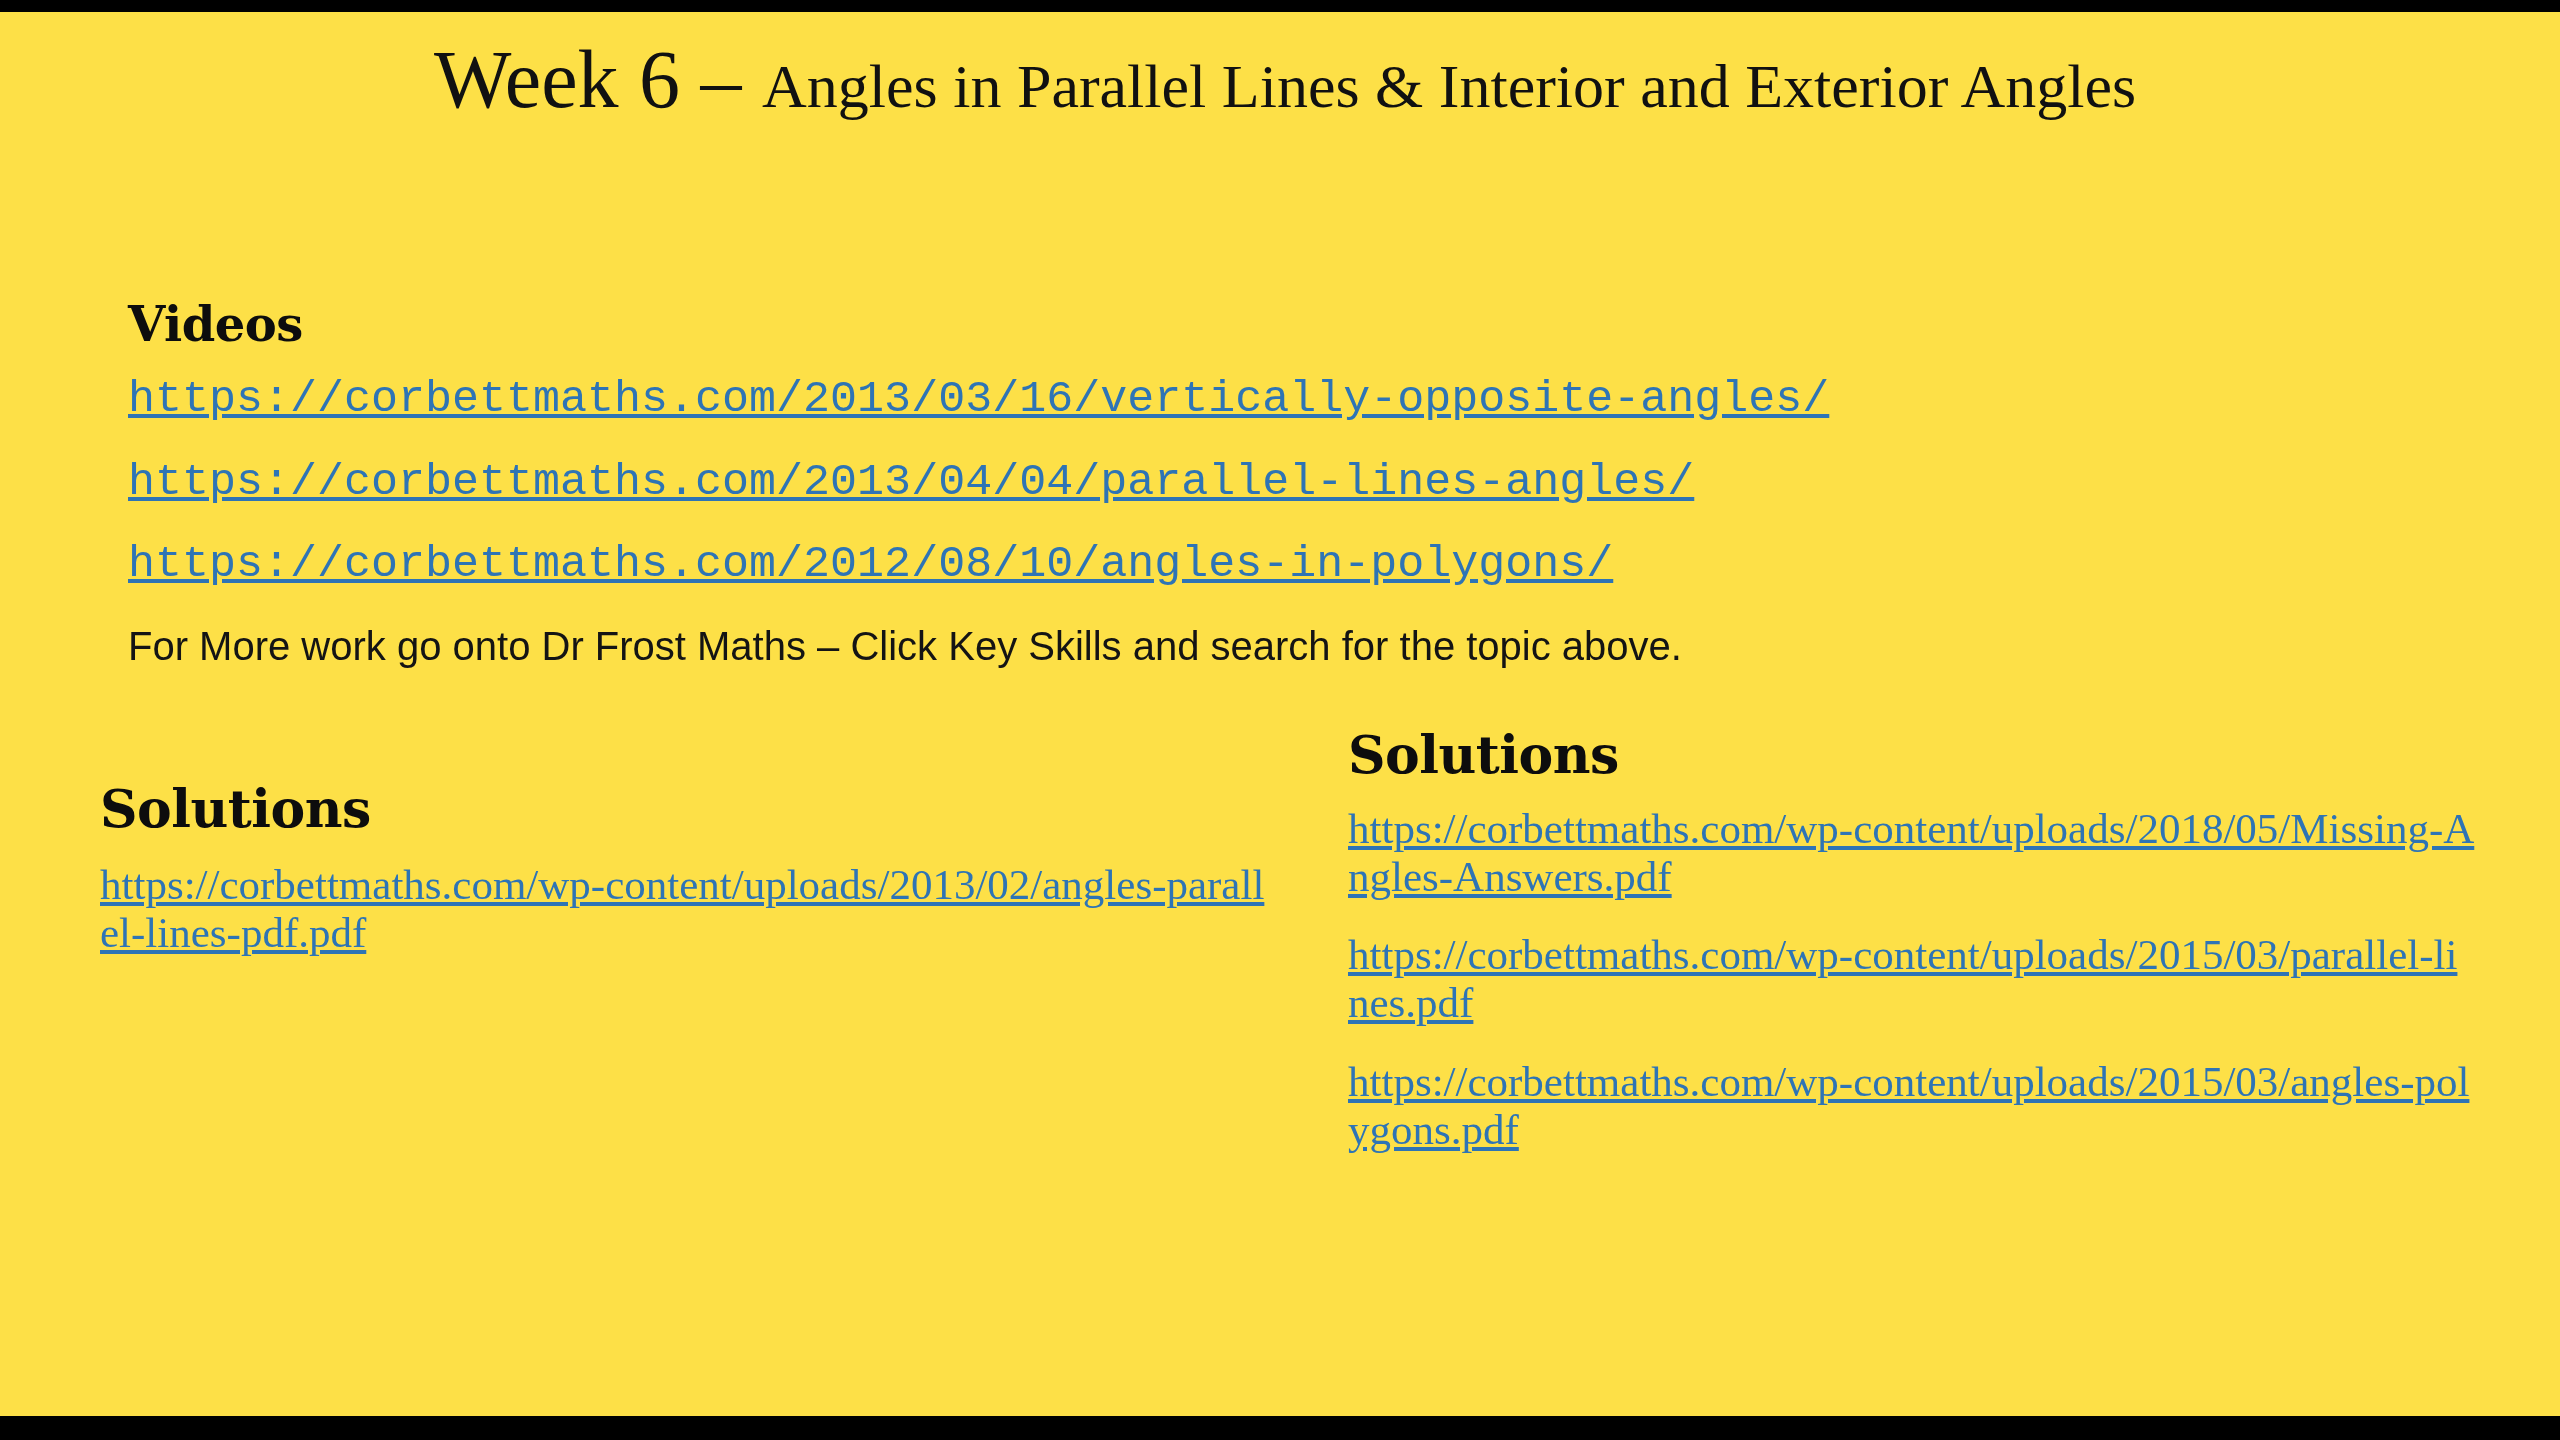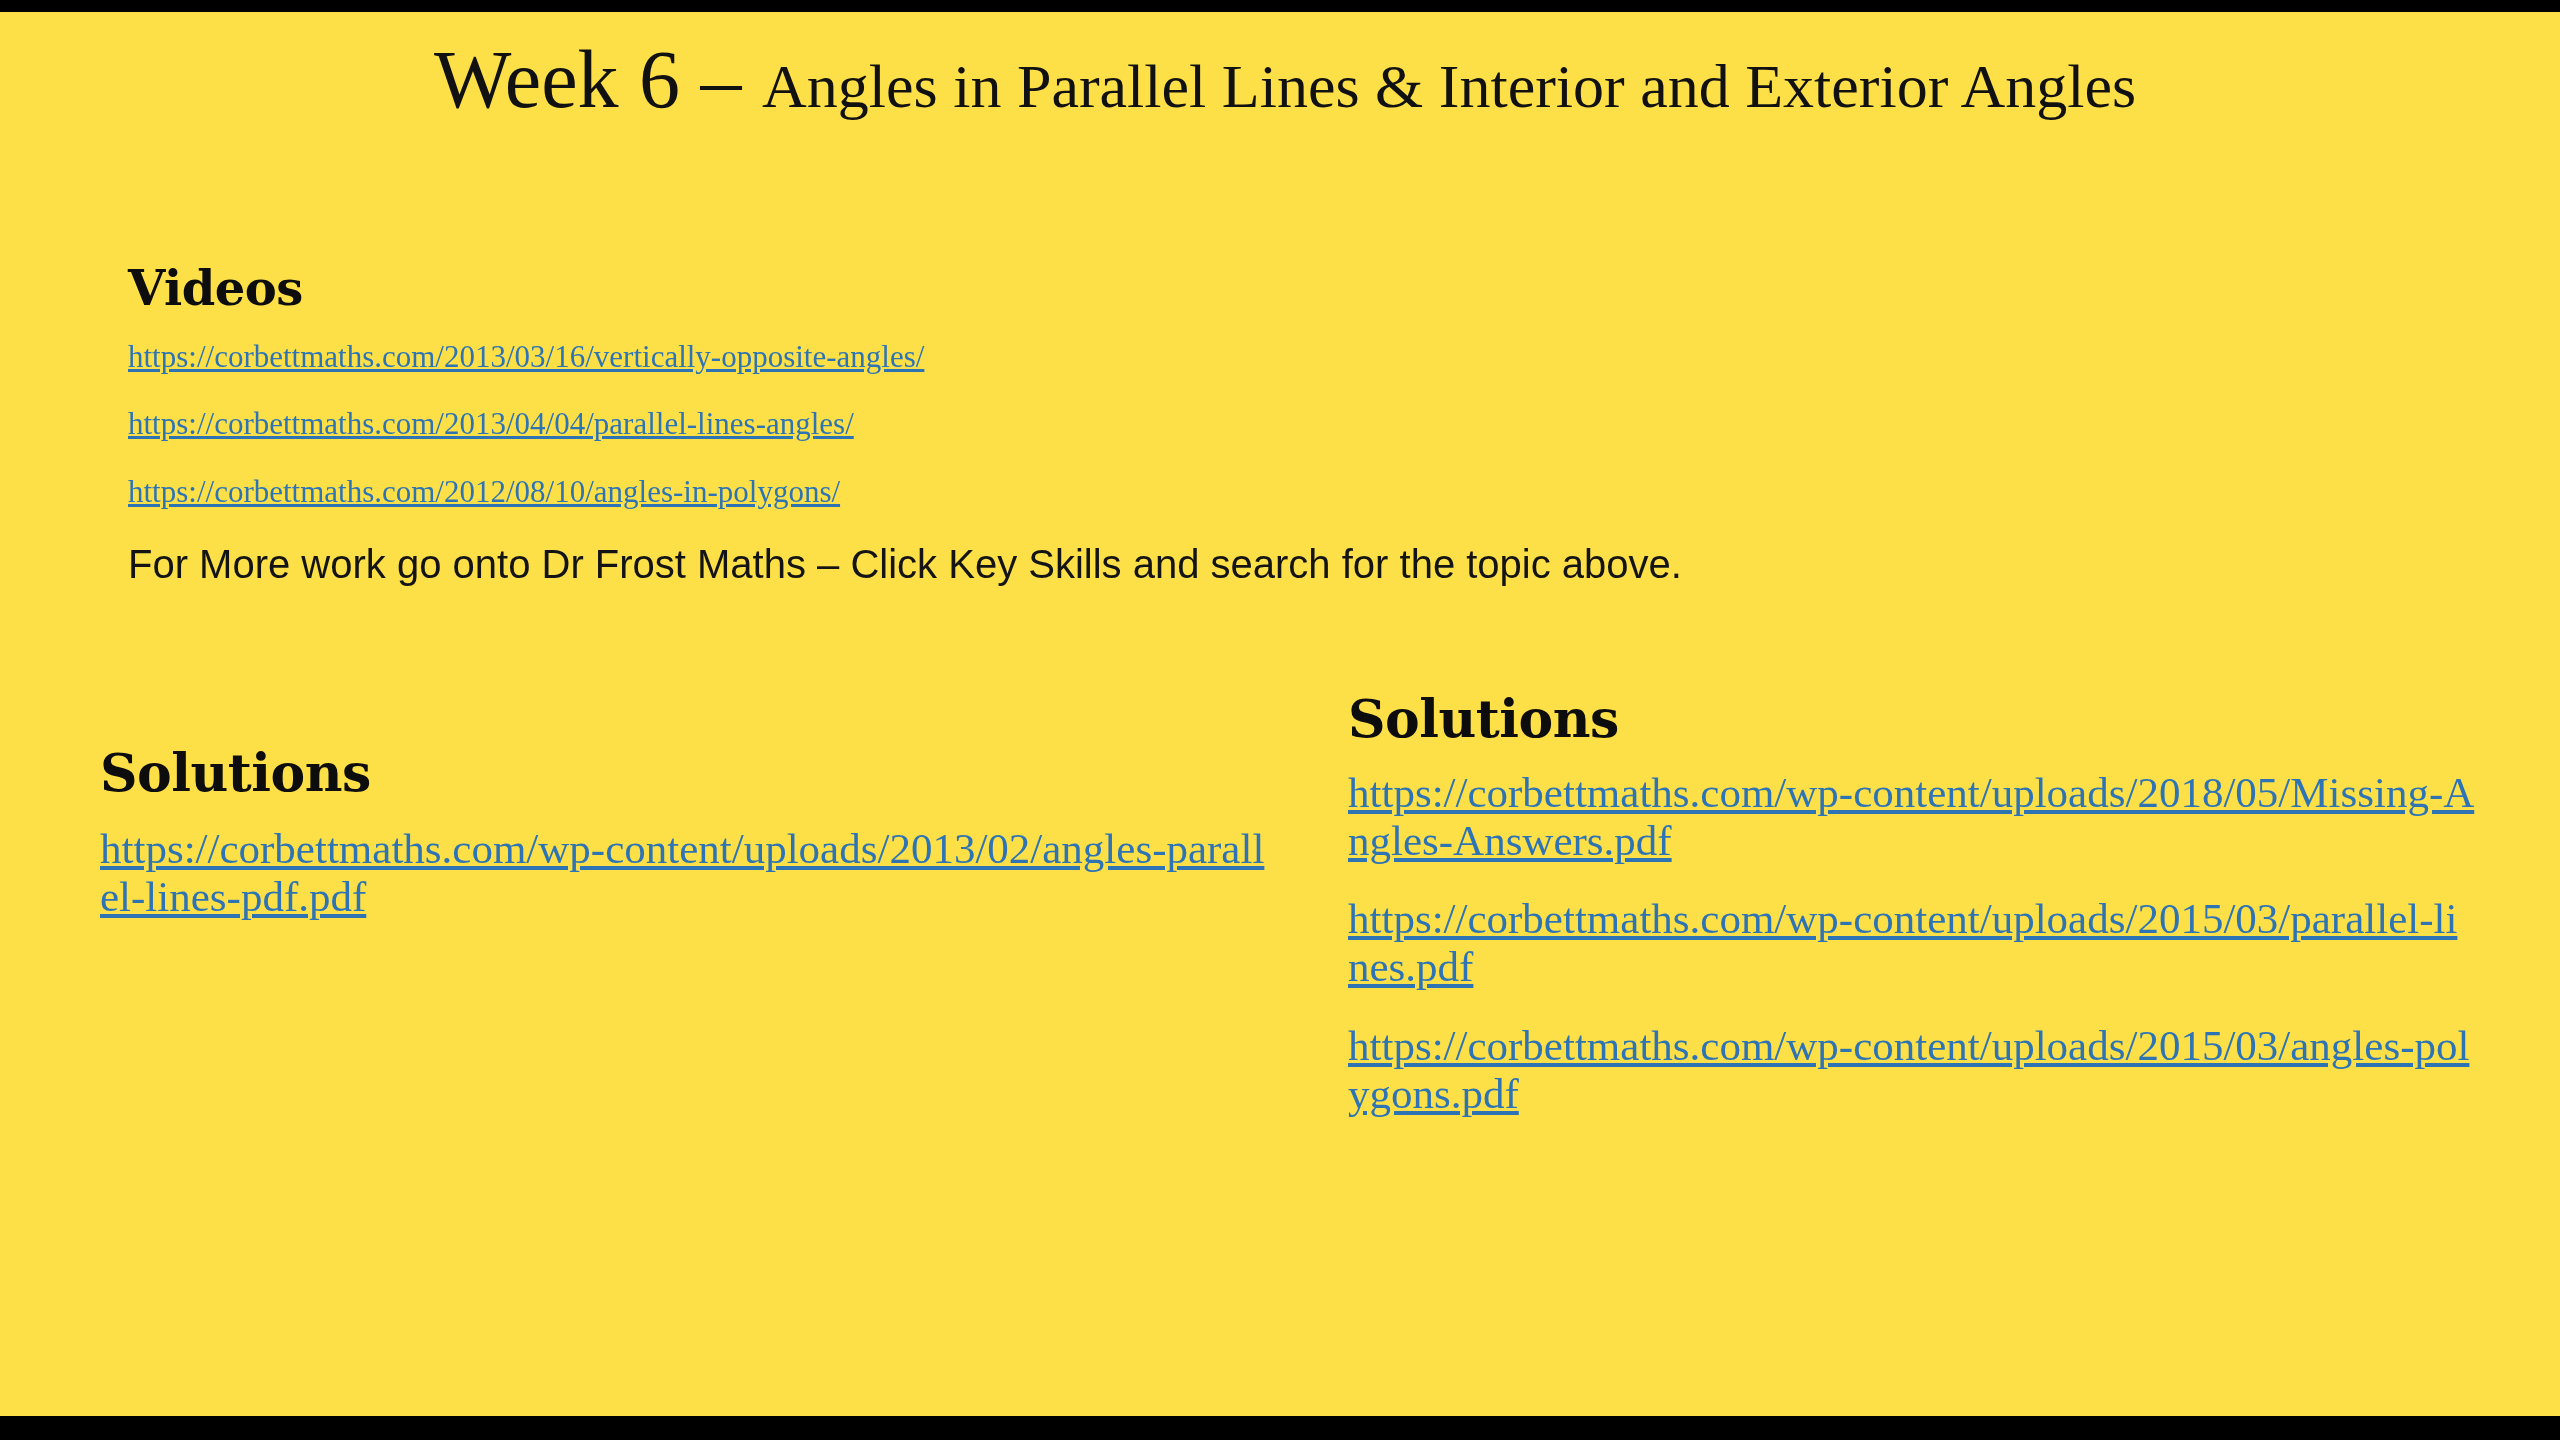--- a/index.html
+++ b/index.html
@@ -38,43 +38,45 @@
   .title .sub {
     font-family: "Liberation Serif", serif;
     font-size: 62px;
   }
   .section-heading {
     font-family: "DejaVu Serif", serif;
     font-weight: bold;
     font-size: 48px;
     color: #0d0d0d;
     letter-spacing: -0.5px;
+    margin-top: 36px;
   }
   .link {
     display: block;
     font-family: "Liberation Serif", serif;
     color: #2E74B5;
     text-decoration: underline;
     text-decoration-color: #2E74B5;
     cursor: pointer;
     word-break: break-all;
   }
   .videos-block {
     position: absolute;
     left: 128px;
     top: 248px;
     width: 2300px;
   }
   .videos-block .section-heading {
     margin-bottom: 24px;
   }
   .videos-block .link {
-    font-size: 31px;
+    font-size: 45px;
     line-height: 1.08;
     margin-bottom: 34px;
+    font-family: Liberation Mono, monospace;
   }
   .note {
     font-family: "Liberation Sans", sans-serif;
     font-size: 40px;
     color: #141414;
     margin-top: 8px;
   }
   .worksheets-block {
     position: absolute;
     left: 100px;

